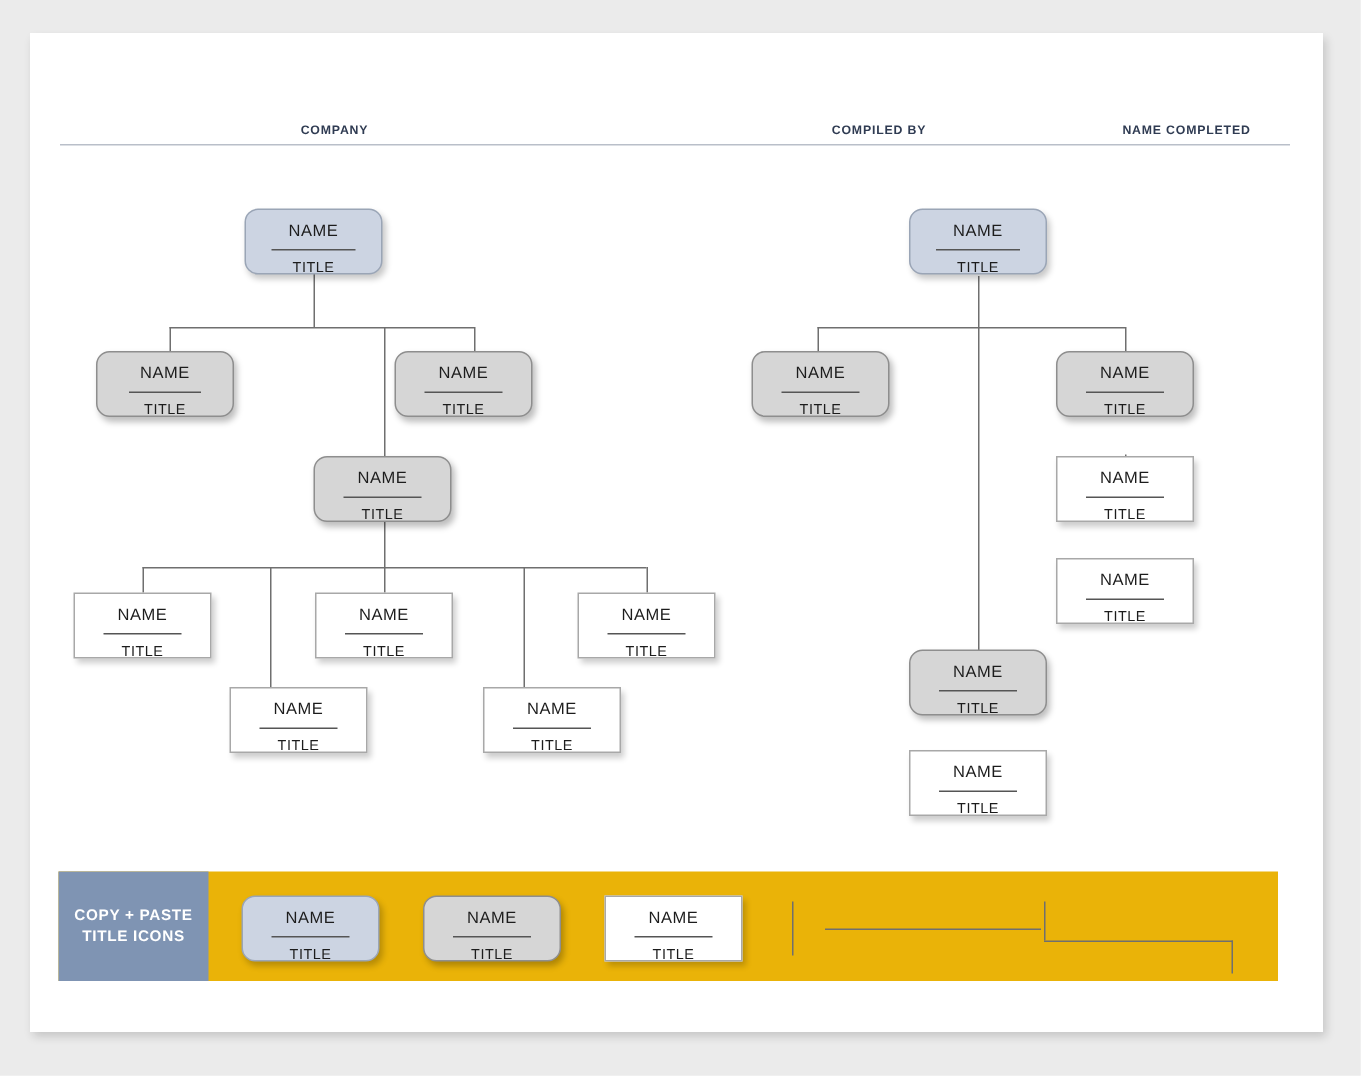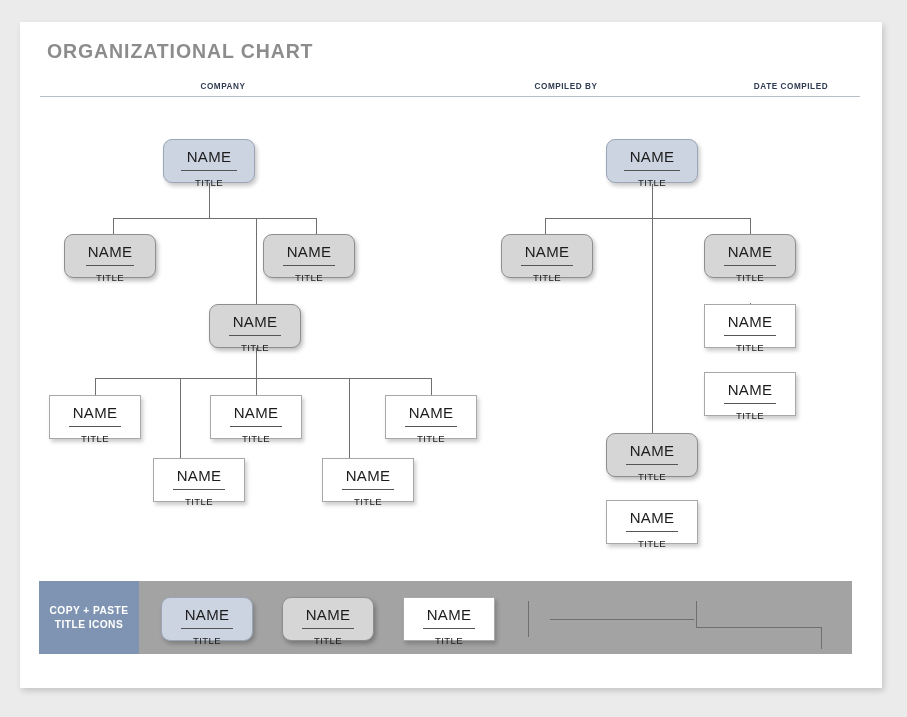--- a/index.html
+++ b/index.html
@@ -37,21 +37,21 @@
     position: absolute;
     top: 60px;
     font-size: 8.2px;
     font-weight: bold;
     letter-spacing: 0.55px;
     color: #2f3b52;
     text-align: center;
     white-space: nowrap;
   }
   #hdr-company  { left: 93px; width: 220px; }
-  #hdr-compiled { left: 436px; width: 220px; }
+  #hdr-compiled { left: 456px; width: 220px; }
   #hdr-date     { left: 661px; width: 220px; }
 
   #hdr-rule {
     position: absolute;
     left: 20px;
     top: 74px;
     width: 820px;
     height: 1px;
     background: #b9bfc9;
   }
@@ -65,21 +65,21 @@
   }
 
   
   .node {
     position: absolute;
     box-sizing: border-box;
     text-align: center;
     z-index: 3;
   }
   .node .nm {
-    font-size: 15px;
+    font-size: 11px;
     color: #1c1c1c;
     letter-spacing: 0.35px;
     line-height: 1;
     padding-top: 9px;
   }
   .node .rule {
     height: 1px;
     background: #555;
     margin: 6px auto 0 auto;
   }
@@ -119,21 +119,21 @@
   .conn.v { width: 1px; }
   .conn.h { height: 1px; }
 
   
   #legend {
     position: absolute;
     left: 19px;
     top: 559px;
     width: 813px;
     height: 73px;
-    background: #a3a3a3;
+    background: #eab308;
   }
   #legend-tag {
     position: absolute;
     left: 0; top: 0;
     width: 100px;
     height: 73px;
     background: #7f94b3;
     color: #ffffff;
     font-size: 10.2px;
     font-weight: bold;
@@ -149,25 +149,24 @@
   .legend-line {
     position: absolute;
     background: #6f6f6f;
   }
 </style>
 </head>
 <body>
 
 <div id="page">
 
-  <div id="title">ORGANIZATIONAL CHART</div>
 
   <div class="hdr-label" id="hdr-company">COMPANY</div>
   <div class="hdr-label" id="hdr-compiled">COMPILED BY</div>
-  <div class="hdr-label" id="hdr-date">DATE COMPILED</div>
+  <div class="hdr-label" id="hdr-date">NAME COMPLETED</div>
   <div id="hdr-rule"></div>
 
   <div id="canvas">
 
     <div class="conn v" style="left:189px; top:160px; height:36px;"></div>
     <div class="conn h" style="left:93px; top:196px; width:203px;"></div>
     <div class="conn v" style="left:93px; top:196px; height:27px;"></div>
     <div class="conn v" style="left:296px; top:196px; height:27px;"></div>
     <div class="conn v" style="left:236px; top:196px; height:97px;"></div>
 

